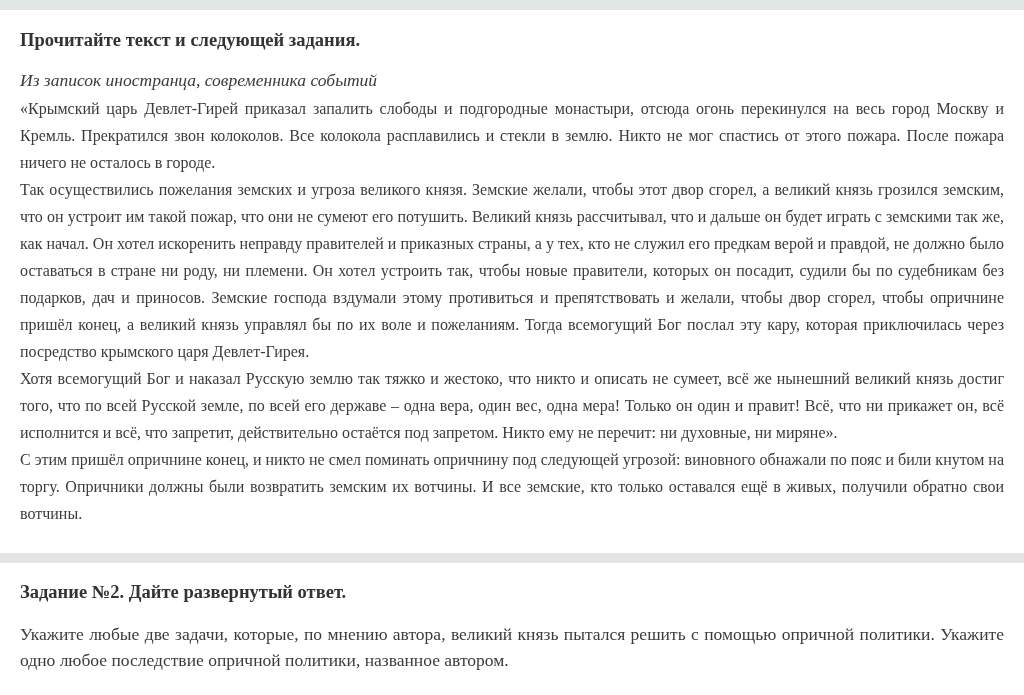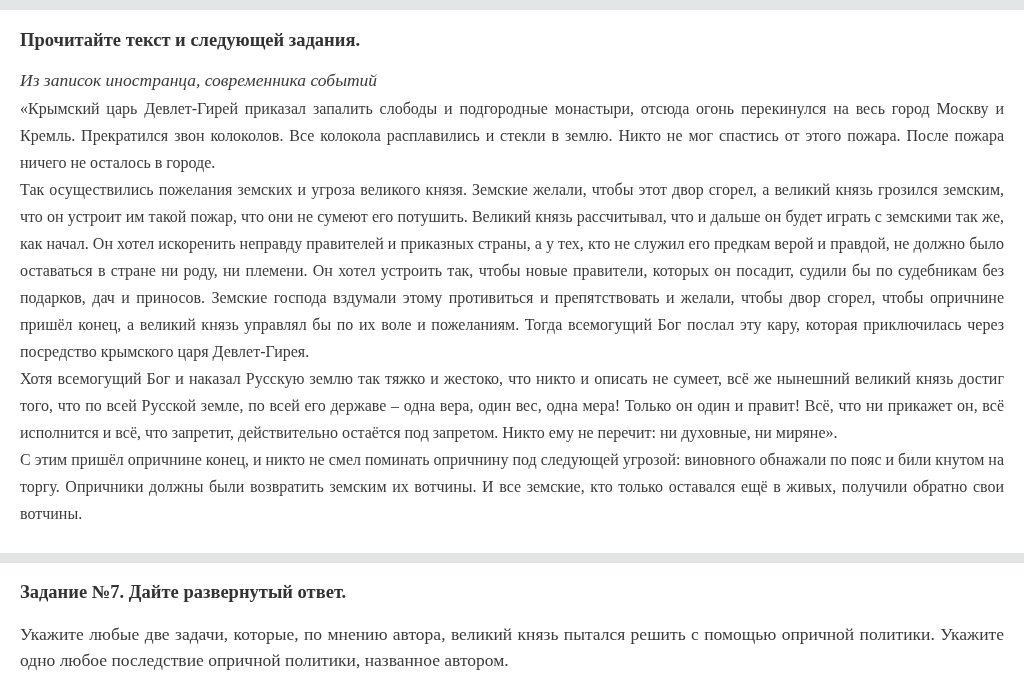--- a/index.html
+++ b/index.html
@@ -82,17 +82,17 @@
     <p>Хотя всемогущий Бог и наказал Русскую землю так тяжко и жестоко, что никто и описать не сумеет, всё же нынешний великий князь достиг того, что по всей Русской земле, по всей его державе – одна вера, один вес, одна мера! Только он один и правит! Всё, что ни прикажет он, всё исполнится и всё, что запретит, действительно остаётся под запретом. Никто ему не перечит: ни духовные, ни миряне».</p>
     <p>С этим пришёл опричнине конец, и никто не смел поминать опричнину под следующей угрозой: виновного обнажали по пояс и били кнутом на торгу. Опричники должны были возвратить земским их вотчины. И все земские, кто только оставался ещё в живых, получили обратно свои вотчины.</p>
   </div>
 
 </div>
 
 <div class="section-divider"></div>
 
 <div class="content">
 
-  <h2 class="task-heading">Задание №7. Дайте развернутый ответ.</h2>
+  <h2 class="task-heading">Задание №2. Дайте развернутый ответ.</h2>
 
   <p class="task-text">Укажите любые две задачи, которые, по мнению автора, великий князь пытался решить с помощью опричной политики. Укажите одно любое последствие опричной политики, названное автором.</p>
 
 </div>
 
 </body></html>

